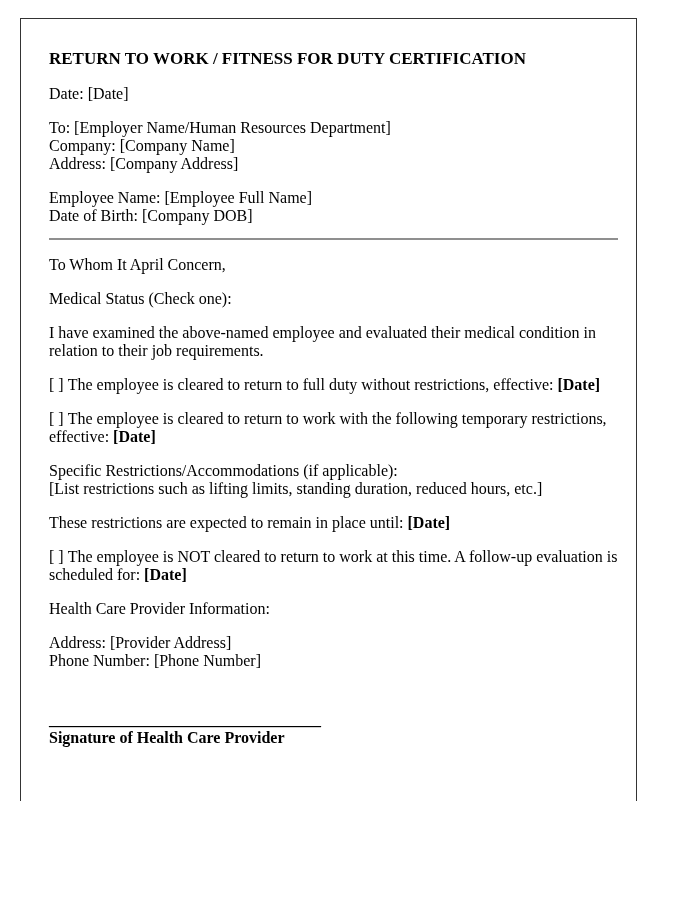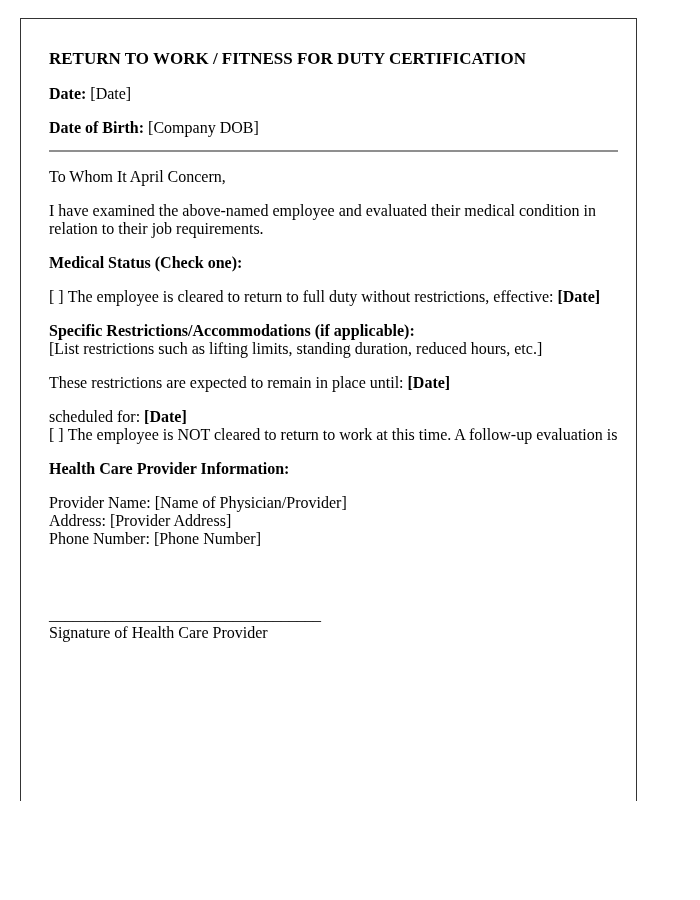--- a/index.html
+++ b/index.html
@@ -19,75 +19,84 @@
     border-bottom: none;
     padding: 30px 18px 0 28px;
     overflow: hidden;
   }
   .title {
     font-size: 17px; line-height: 20px; font-weight: bold;
     margin: 0 0 16px; white-space: nowrap;
   }
   .block { font-size: 16px; line-height: 18px; margin: 0 0 16px; }
   .line { white-space: nowrap; }
-  .lbl { font-weight: bold; margin-right: 4px; }
+  .lbl { font-weight: normal; margin-right: 4px; }
   .cb { margin-right: 4px; }
   .date-b { font-weight: bold; }
   hr.divider {
     border: none; height: 0;
     border-top: 2px solid var(--divider, #8f8f8f);
     margin: -3px 0 16px;
   }
-  .sig-block { margin-top: 58px; }
+  .sig-block { margin-top: 41px; font-weight: bold; }
 </style>
 </head>
 <body>
 
 <div class="canvas">
   <div class="page">
 
     <div class="title">RETURN TO WORK / FITNESS FOR DUTY CERTIFICATION</div>
 
     <div class="block line"><span class="lbl">Date:</span><span>[Date]</span></div>
 
+    <div class="block">
+      <div class="line"><span class="lbl">To:</span><span>[Employer Name/Human Resources Department]</span></div>
+      <div class="line"><span class="lbl">Company:</span><span>[Company Name]</span></div>
+      <div class="line"><span class="lbl">Address:</span><span>[Company Address]</span></div>
+    </div>
 
     <div class="block">
+      <div class="line"><span class="lbl">Employee Name:</span><span>[Employee Full Name]</span></div>
       <div class="line"><span class="lbl">Date of Birth:</span><span>[Company DOB]</span></div>
     </div>
 
     <hr class="divider">
 
     <div class="block line">To Whom It April Concern,</div>
 
+    <div class="block line lbl">Medical Status (Check one):</div>
+
     <div class="block">
       <div class="line">I have examined the above-named employee and evaluated their medical condition in</div>
       <div class="line">relation to their job requirements.</div>
     </div>
 
-    <div class="block line lbl">Medical Status (Check one):</div>
-
     <div class="block line"><span class="cb">[ ]</span><span>The employee is cleared to return to full duty without restrictions, effective: </span><span class="date-b">[Date]</span></div>
 
+    <div class="block">
+      <div class="line"><span class="cb">[ ]</span><span>The employee is cleared to return to work with the following temporary restrictions,</span></div>
+      <div class="line"><span>effective: </span><span class="date-b">[Date]</span></div>
+    </div>
 
     <div class="block">
       <div class="line lbl">Specific Restrictions/Accommodations (if applicable):</div>
       <div class="line">[List restrictions such as lifting limits, standing duration, reduced hours, etc.]</div>
     </div>
 
     <div class="block line"><span>These restrictions are expected to remain in place until: </span><span class="date-b">[Date]</span></div>
 
     <div class="block">
+      <div class="line"><span class="cb">[ ]</span><span>The employee is NOT cleared to return to work at this time. A follow-up evaluation is</span></div>
       <div class="line"><span>scheduled for: </span><span class="date-b">[Date]</span></div>
-      <div class="line"><span class="cb">[ ]</span><span>The employee is NOT cleared to return to work at this time. A follow-up evaluation is</span></div>
     </div>
 
     <div class="block line lbl">Health Care Provider Information:</div>
 
     <div class="block">
-      <div class="line"><span class="cb">Provider Name:</span><span>[Name of Physician/Provider]</span></div>
       <div class="line"><span class="cb">Address:</span><span>[Provider Address]</span></div>
       <div class="line"><span class="cb">Phone Number:</span><span>[Phone Number]</span></div>
     </div>
 
     <div class="block sig-block">
       <div class="line">__________________________________</div>
       <div class="line">Signature of Health Care Provider</div>
     </div>
 
   </div>

